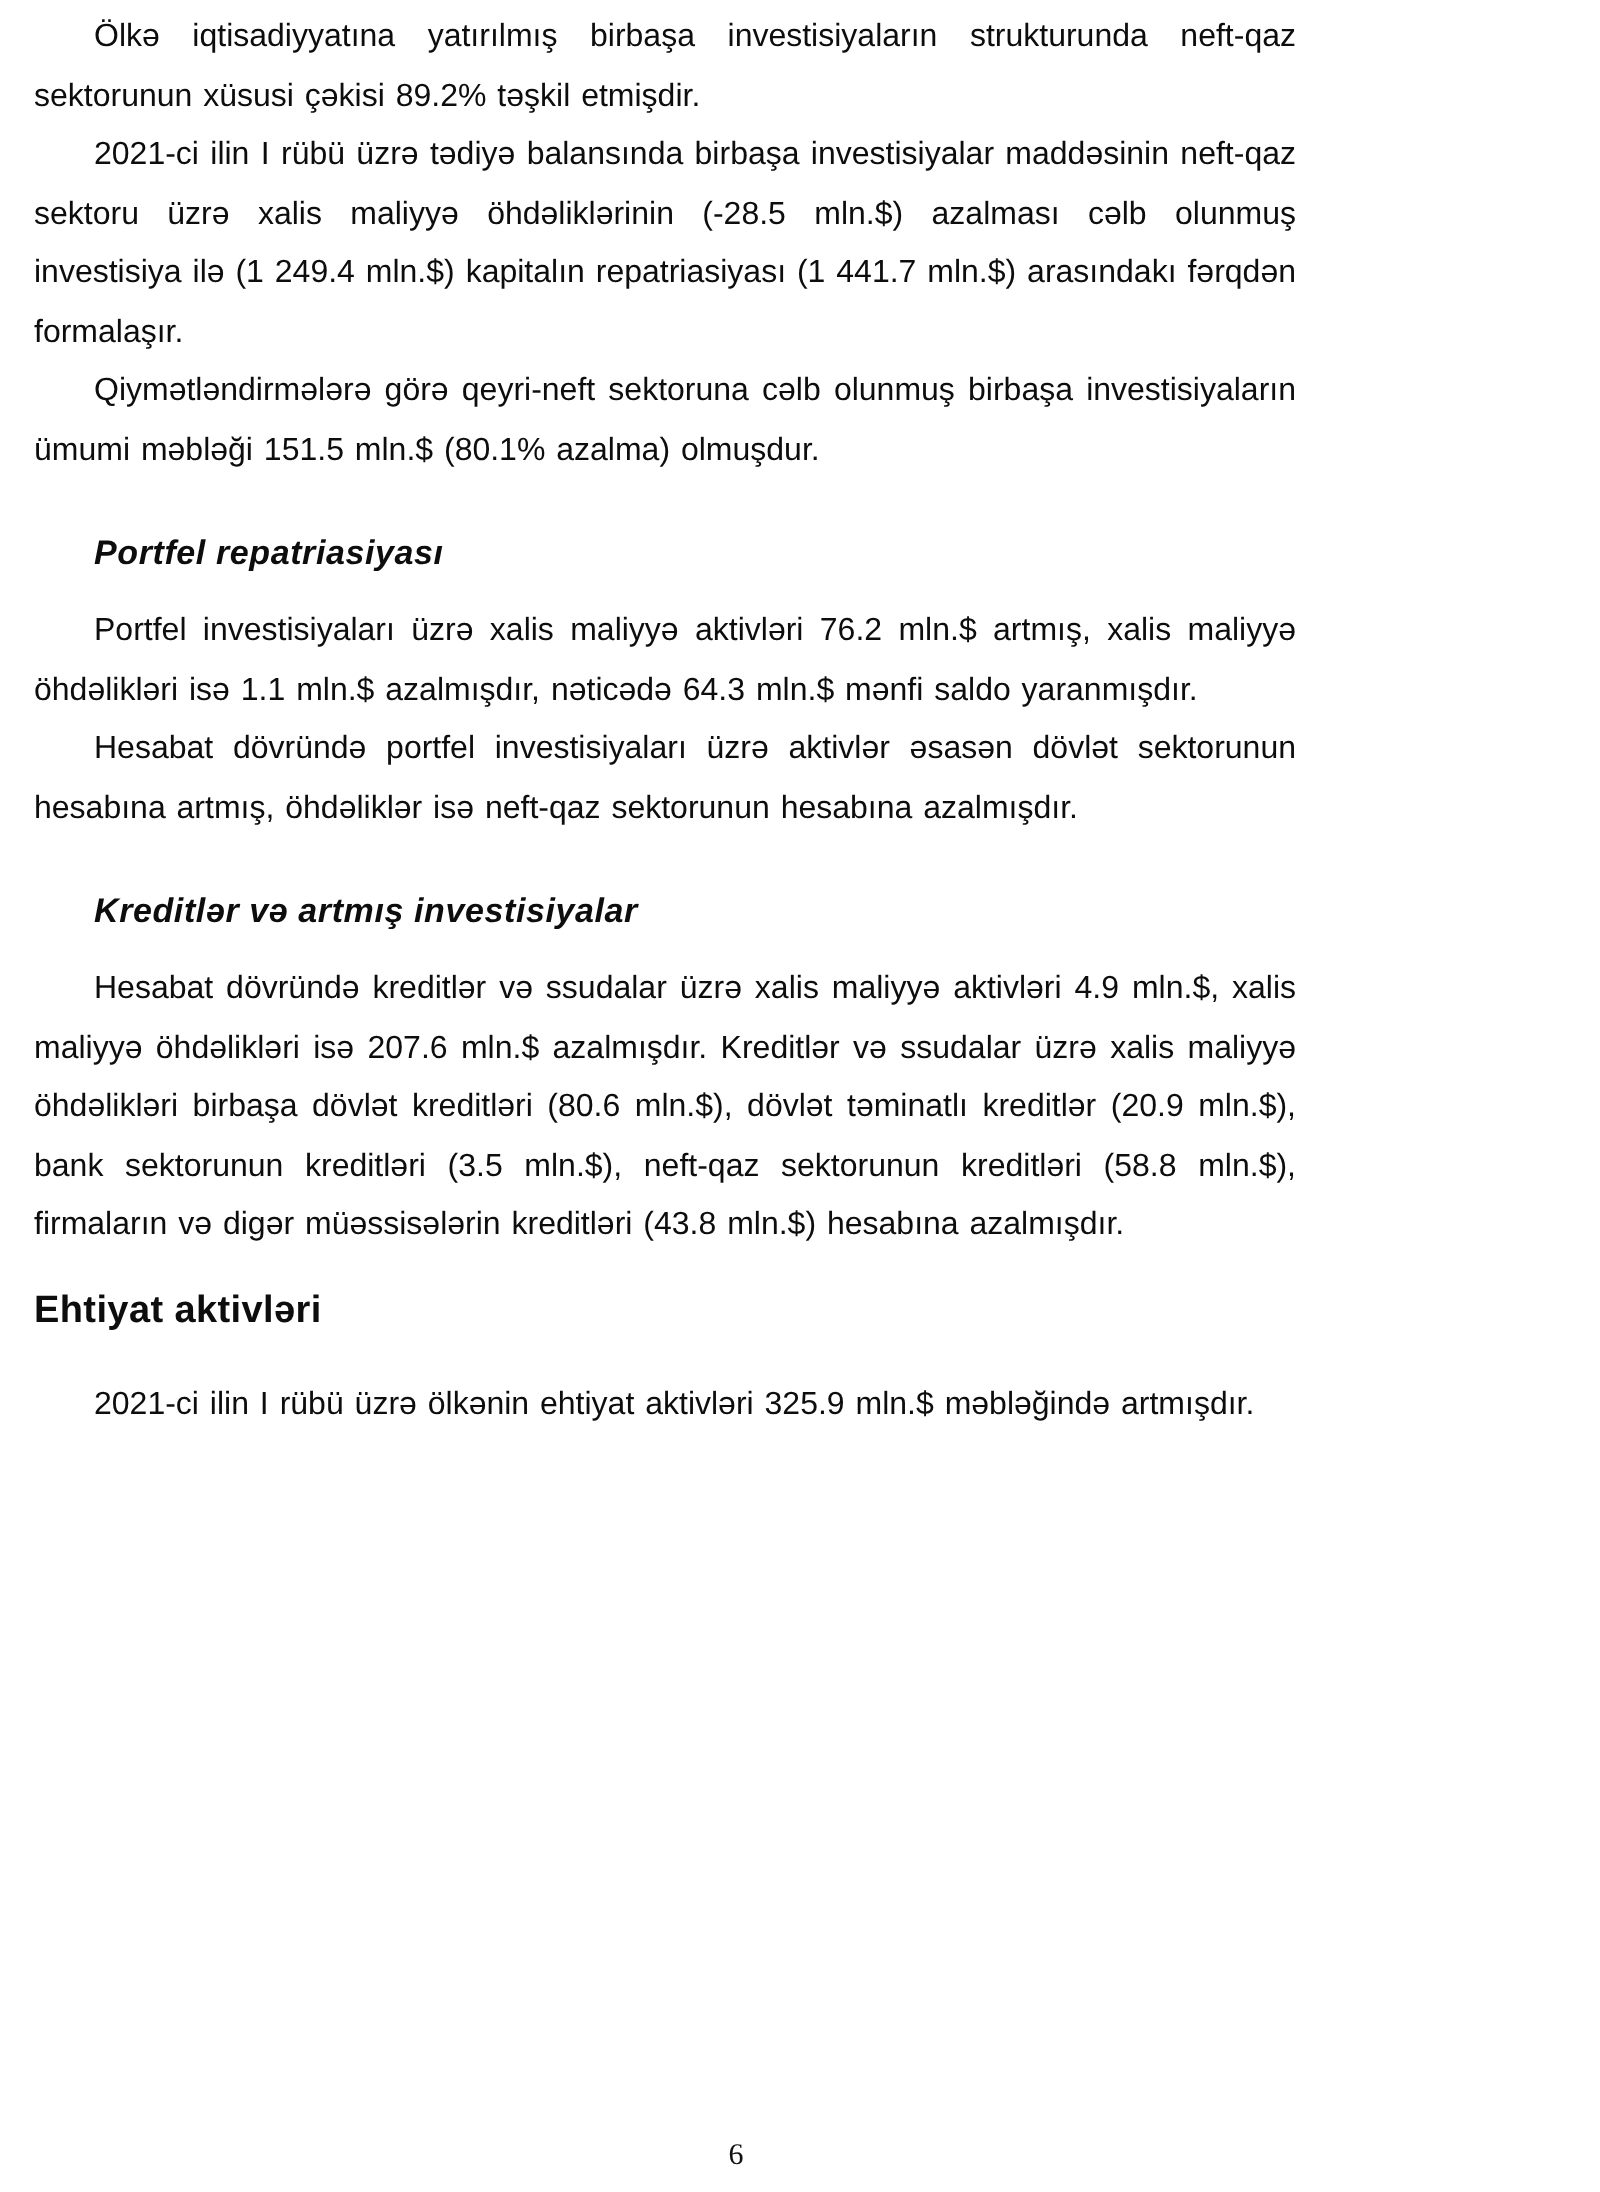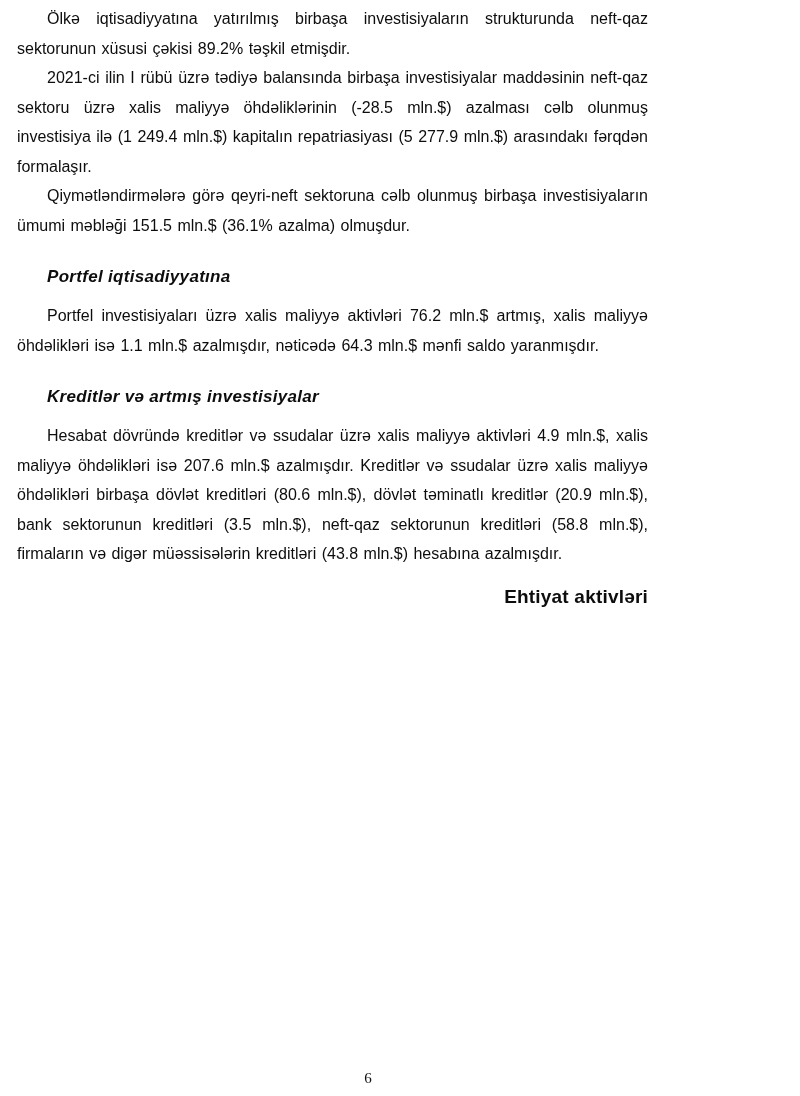--- a/index.html
+++ b/index.html
@@ -40,21 +40,21 @@
     font-weight: bold;
     font-style: italic;
     text-indent: 30px;
     letter-spacing: 0.3px;
   }
   .center-heading {
     margin: 16px 0 20px 0;
     font-size: 19px;
     line-height: 24px;
     font-weight: bold;
-    text-align: right;
+    text-align: left;
     letter-spacing: 0.2px;
   }
   .page-number {
     position: absolute;
     top: 1070px;
     left: 0;
     width: 736px;
     text-align: center;
     font-family: "Liberation Serif", serif;
     font-size: 15px;
@@ -62,33 +62,35 @@
   }
 </style>
 </head>
 <body>
 
 <div class="page">
   <div class="content">
 
     <p class="para">Ölkə iqtisadiyyatına yatırılmış birbaşa investisiyaların strukturunda neft-qaz sektorunun xüsusi çəkisi 89.2% təşkil etmişdir.</p>
 
-    <p class="para">2021-ci ilin I rübü üzrə tədiyə balansında birbaşa investisiyalar maddəsinin neft-qaz sektoru üzrə xalis maliyyə öhdəliklərinin (-28.5 mln.$) azalması cəlb olunmuş investisiya ilə (1 249.4 mln.$) kapitalın repatriasiyası (5 277.9 mln.$) arasındakı fərqdən formalaşır.</p>
+    <p class="para">2021-ci ilin I rübü üzrə tədiyə balansında birbaşa investisiyalar maddəsinin neft-qaz sektoru üzrə xalis maliyyə öhdəliklərinin (-28.5 mln.$) azalması cəlb olunmuş investisiya ilə (1 249.4 mln.$) kapitalın repatriasiyası (1 441.7 mln.$) arasındakı fərqdən formalaşır.</p>
 
-    <p class="para">Qiymətləndirmələrə görə qeyri-neft sektoruna cəlb olunmuş birbaşa investisiyaların ümumi məbləği 151.5 mln.$ (36.1% azalma) olmuşdur.</p>
+    <p class="para">Qiymətləndirmələrə görə qeyri-neft sektoruna cəlb olunmuş birbaşa investisiyaların ümumi məbləği 151.5 mln.$ (80.1% azalma) olmuşdur.</p>
 
-    <h3 class="subheading">Portfel iqtisadiyyatına</h3>
+    <h3 class="subheading">Portfel repatriasiyası</h3>
 
     <p class="para">Portfel investisiyaları üzrə xalis maliyyə aktivləri 76.2 mln.$ artmış, xalis maliyyə öhdəlikləri isə 1.1 mln.$ azalmışdır, nəticədə 64.3 mln.$ mənfi saldo yaranmışdır.</p>
 
+    <p class="para">Hesabat dövründə portfel investisiyaları üzrə aktivlər əsasən dövlət sektorunun hesabına artmış, öhdəliklər isə neft-qaz sektorunun hesabına azalmışdır.</p>
 
     <h3 class="subheading">Kreditlər və artmış investisiyalar</h3>
 
     <p class="para">Hesabat dövründə kreditlər və ssudalar üzrə xalis maliyyə aktivləri 4.9 mln.$, xalis maliyyə öhdəlikləri isə 207.6 mln.$ azalmışdır. Kreditlər və ssudalar üzrə xalis maliyyə öhdəlikləri birbaşa dövlət kreditləri (80.6 mln.$), dövlət təminatlı kreditlər (20.9 mln.$), bank sektorunun kreditləri (3.5 mln.$), neft-qaz sektorunun kreditləri (58.8 mln.$), firmaların və digər müəssisələrin kreditləri (43.8 mln.$) hesabına azalmışdır.</p>
 
 
     <h2 class="center-heading">Ehtiyat aktivləri</h2>
 
+    <p class="para">2021-ci ilin I rübü üzrə ölkənin ehtiyat aktivləri 325.9 mln.$ məbləğində artmışdır.</p>
 
   </div>
 
   <div class="page-number">6</div>
 </div>
 
 </body></html>

